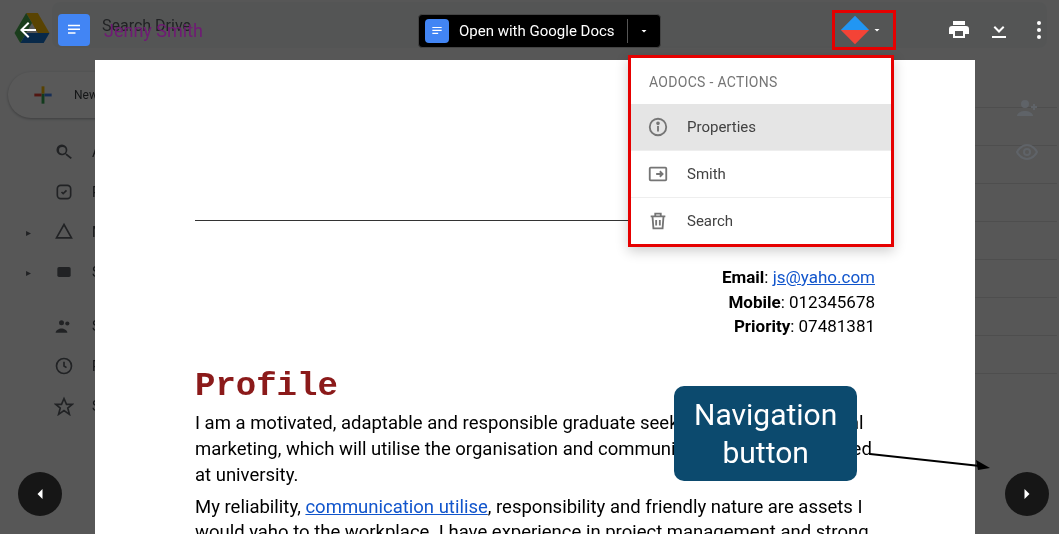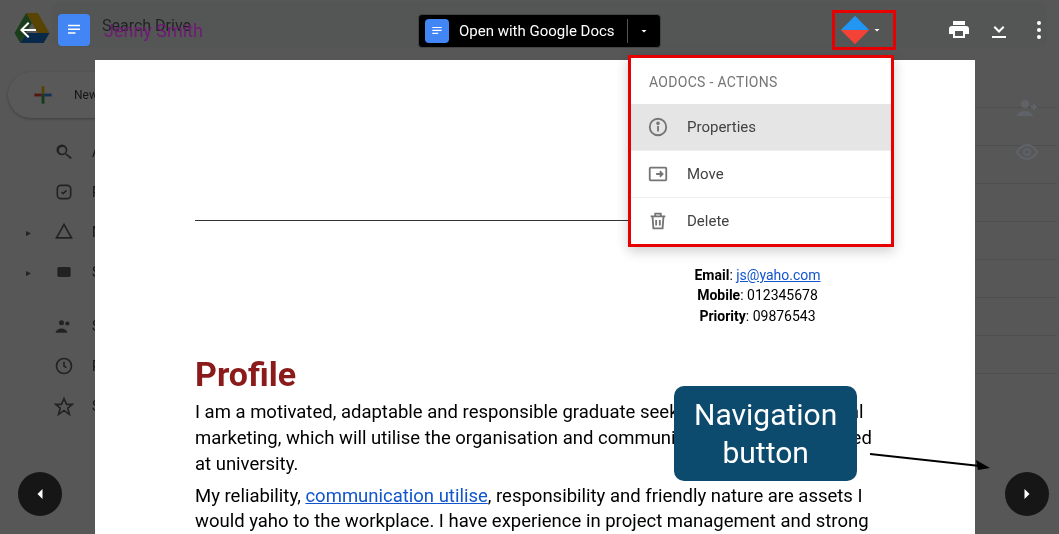--- a/index.html
+++ b/index.html
@@ -158,24 +158,24 @@
     position: absolute;
     top: 60px;
     left: 95px;
     width: 880px;
     height: 474px;
     background: #fff;
     padding: 160px 100px 0 100px;
     overflow: hidden;
   }
   .doc-hr { border:0; border-top:1px solid #333; margin-bottom: 30px; width:640px; }
-  .doc-contact { text-align: center; margin-left: 445px; font-size:14px; line-height: 1.45; color:#000;margin-top:44px; }
+  .doc-contact { text-align: right; margin-left: 445px; font-size:17px; line-height: 1.45; color:#000;margin-top:44px; }
   .doc-contact b { font-weight:700; }
   .doc-link { color:#1155cc; text-decoration: underline; }
-  .profile-h { color:#8b1a1a; font-size: 34px; font-weight:700; margin-top:28px; }
+  .profile-h { color:#8b1a1a; font-size: 34px; font-weight:700; margin-top:28px;font-family:Liberation Mono, monospace; }
   .profile-p { font-size: 18.5px; line-height:1.4; color:#000; margin-top:6px; }
   .aodocs-menu {
     position: absolute;
     top: 55px;
     left: 628px;
     width: 266px;
     background: #fff;
     border: 3px solid #e60000;
     box-shadow: 0 4px 12px rgba(0,0,0,.2);
   }
@@ -349,21 +349,21 @@
   </div>
 </div>
 
 <div class="dim-overlay"></div>
 
 <div class="doc-page">
   <hr class="doc-hr">
   <div class="doc-contact">
     <div><b>Email</b>: <a class="doc-link">js@yaho.com</a></div>
     <div><b>Mobile</b>: <span>012345678</span></div>
-    <div><b>Priority</b>: <span>09876543</span></div>
+    <div><b>Priority</b>: <span>07481381</span></div>
   </div>
   <h2 class="profile-h">Profile</h2>
   <p class="profile-p"><span>I am a motivated, adaptable and responsible graduate seeking a position in digital marketing, which will utilise the organisation and communication skills I developed at university.</span></p>
   <p class="profile-p"><span>My reliability, </span><a class="doc-link">communication utilise</a><span>, responsibility and friendly nature are assets I would yaho to the workplace. I have experience in project management and strong </span></p>
 </div>
 
 <div class="viewer-topbar">
   <div class="topbar-iconbtn">
     <svg width="24" height="24" viewBox="0 0 24 24" fill="#fff">
         <path d="M20 11H7.8l5.6-5.6L12 4l-8 8 8 8 1.4-1.4L7.8 13H20z"></path>
@@ -442,27 +442,27 @@
         <line x1="12" y1="11" x2="12" y2="17"></line>
         <circle cx="12" cy="8" r="1" fill="#757575"></circle>
       </svg>
     <span>Properties</span>
   </div>
   <div class="menu-item">
     <svg class="menu-icon" viewBox="0 0 24 24" fill="none" stroke="#757575" stroke-width="2">
         <rect x="3" y="5" width="18" height="14" rx="1"></rect>
         <path d="M10 12h7M14 9l3 3-3 3"></path>
       </svg>
-    <span>Move</span>
+    <span>Smith</span>
   </div>
   <div class="menu-item">
     <svg class="menu-icon" viewBox="0 0 24 24" fill="none" stroke="#757575" stroke-width="2">
         <path d="M4 7h16M9 7V4h6v3M6 7l1 13h10l1-13M10 11v6M14 11v6"></path>
       </svg>
-    <span>Delete</span>
+    <span>Search</span>
   </div>
 </div>
 
 <div class="tooltip">
   <div>Navigation</div>
   <div>button</div>
 </div>
 <svg class="arrow-ann" viewBox="0 0 120 20">
   <line x1="0" y1="4" x2="110" y2="16" stroke="#000" stroke-width="2"></line>
   <polygon points="120,18 106,10 108,20" fill="#000"></polygon>

